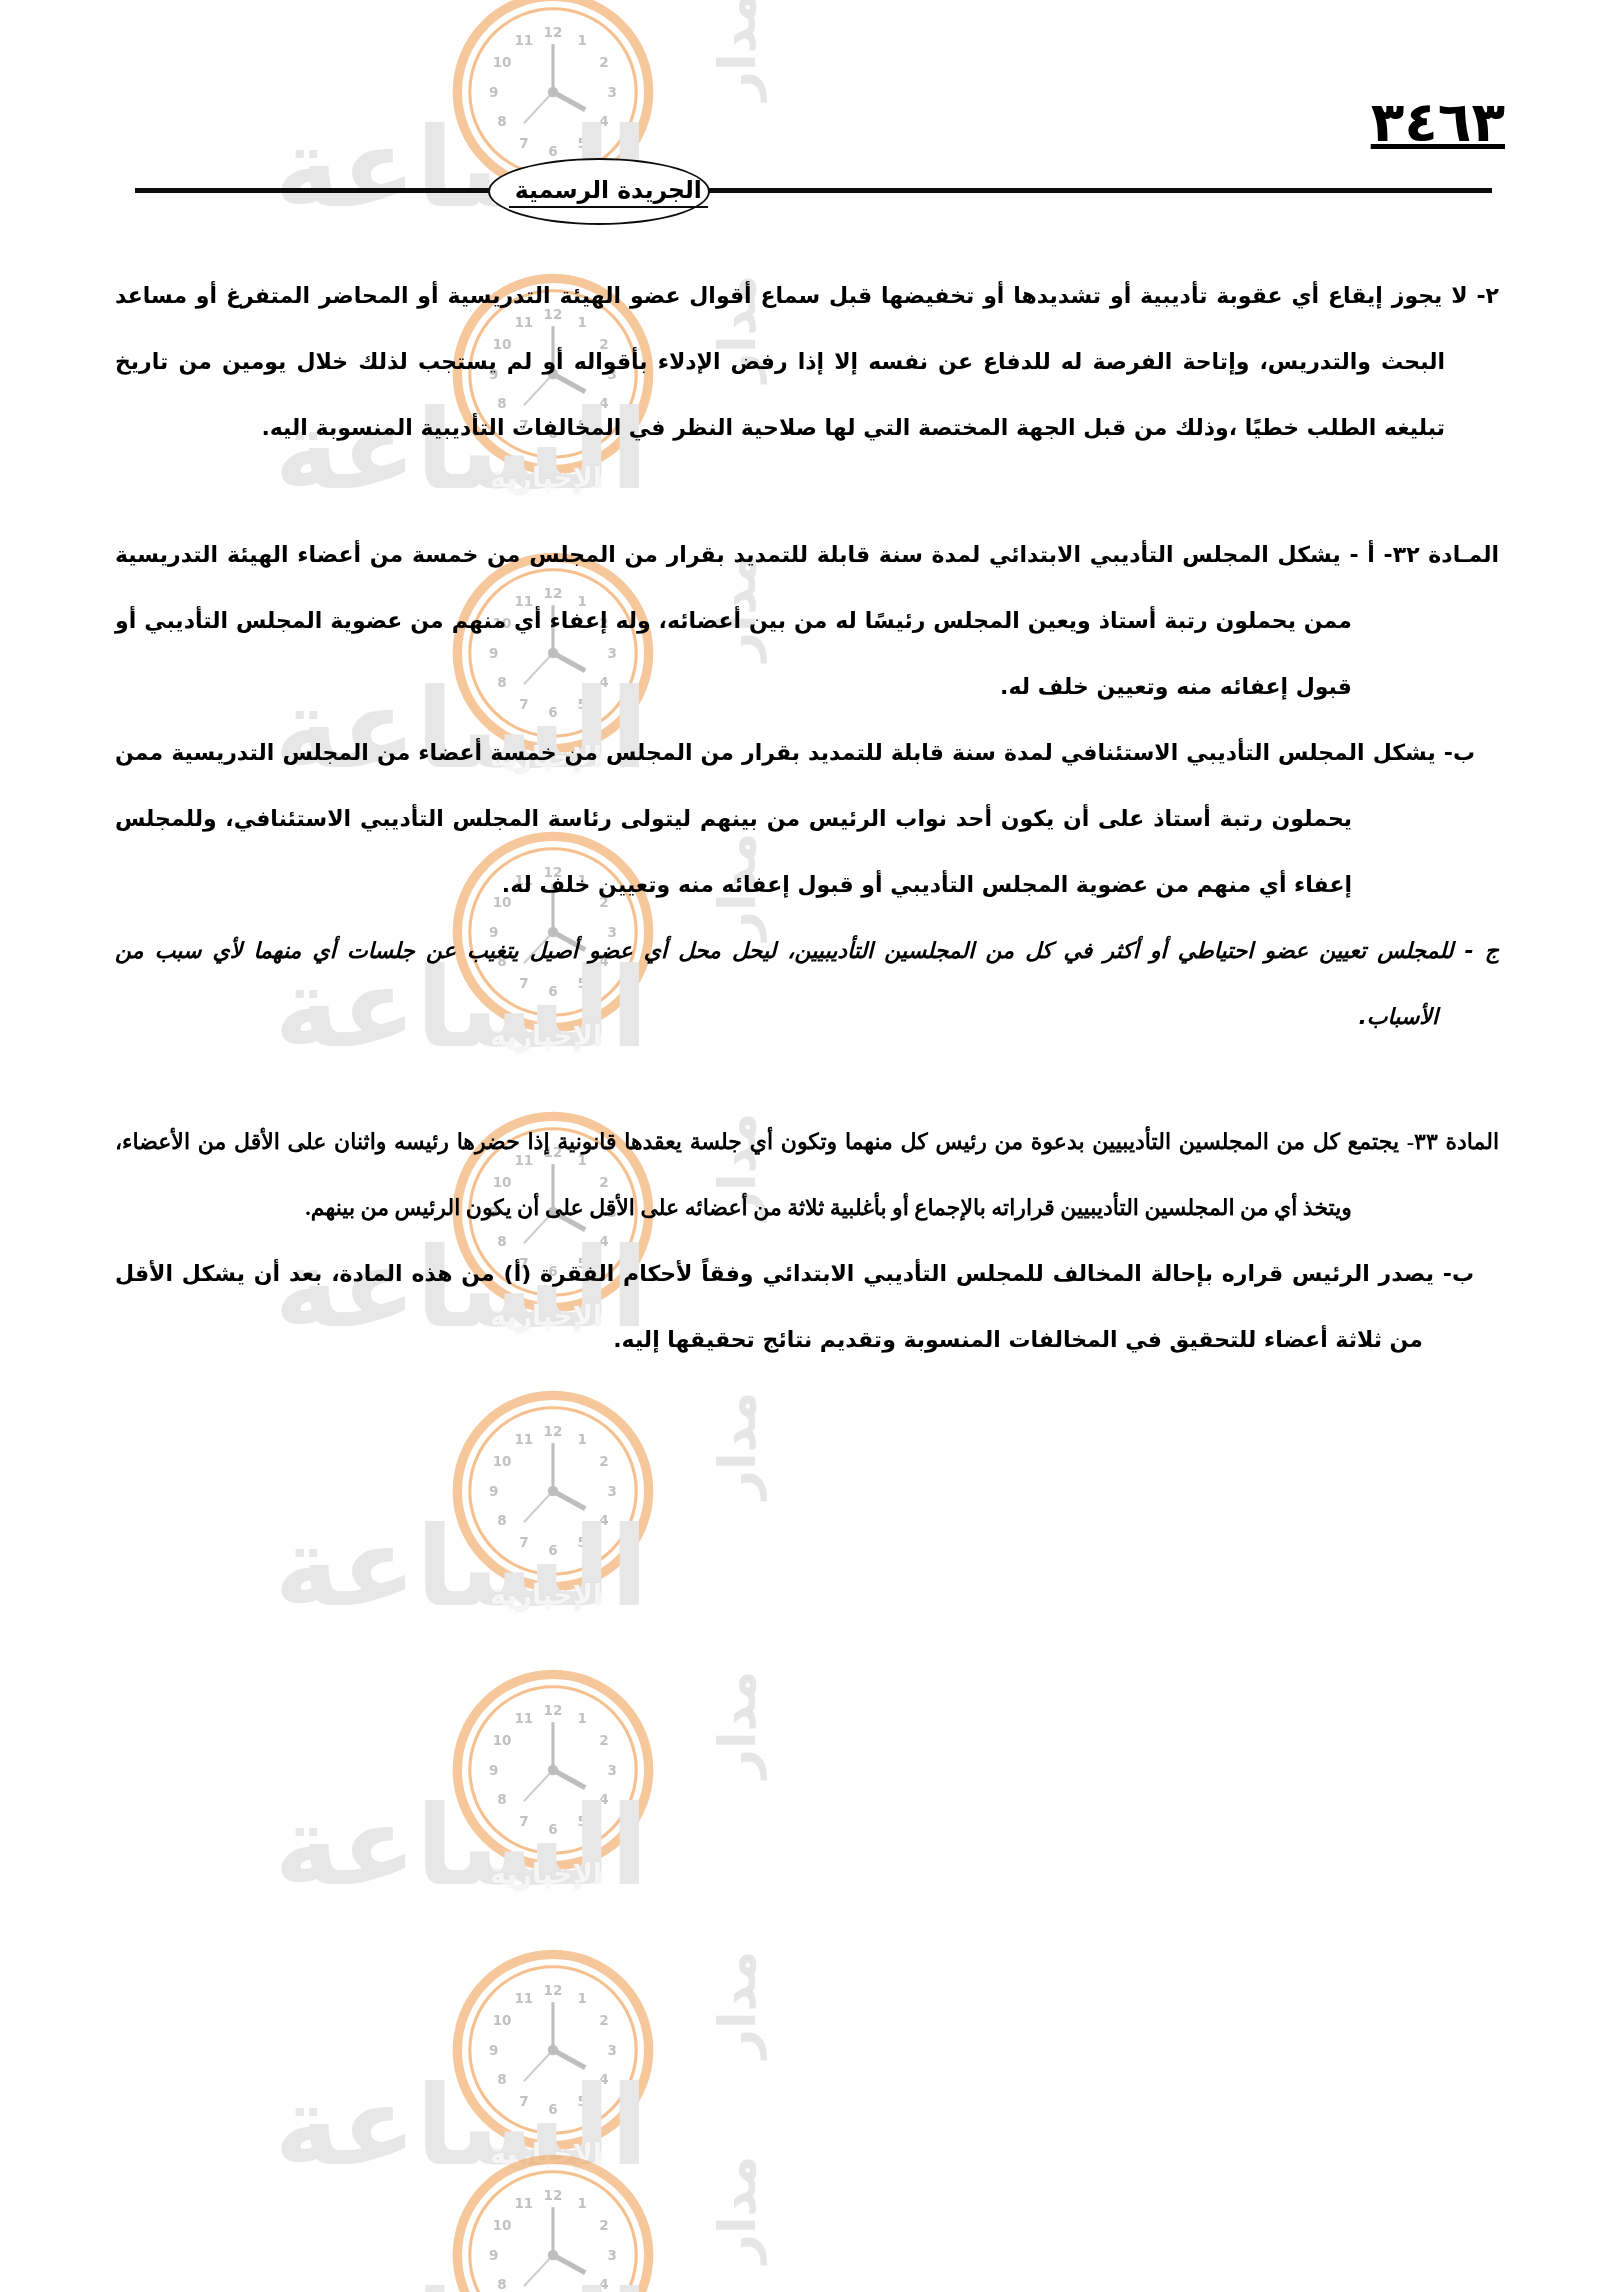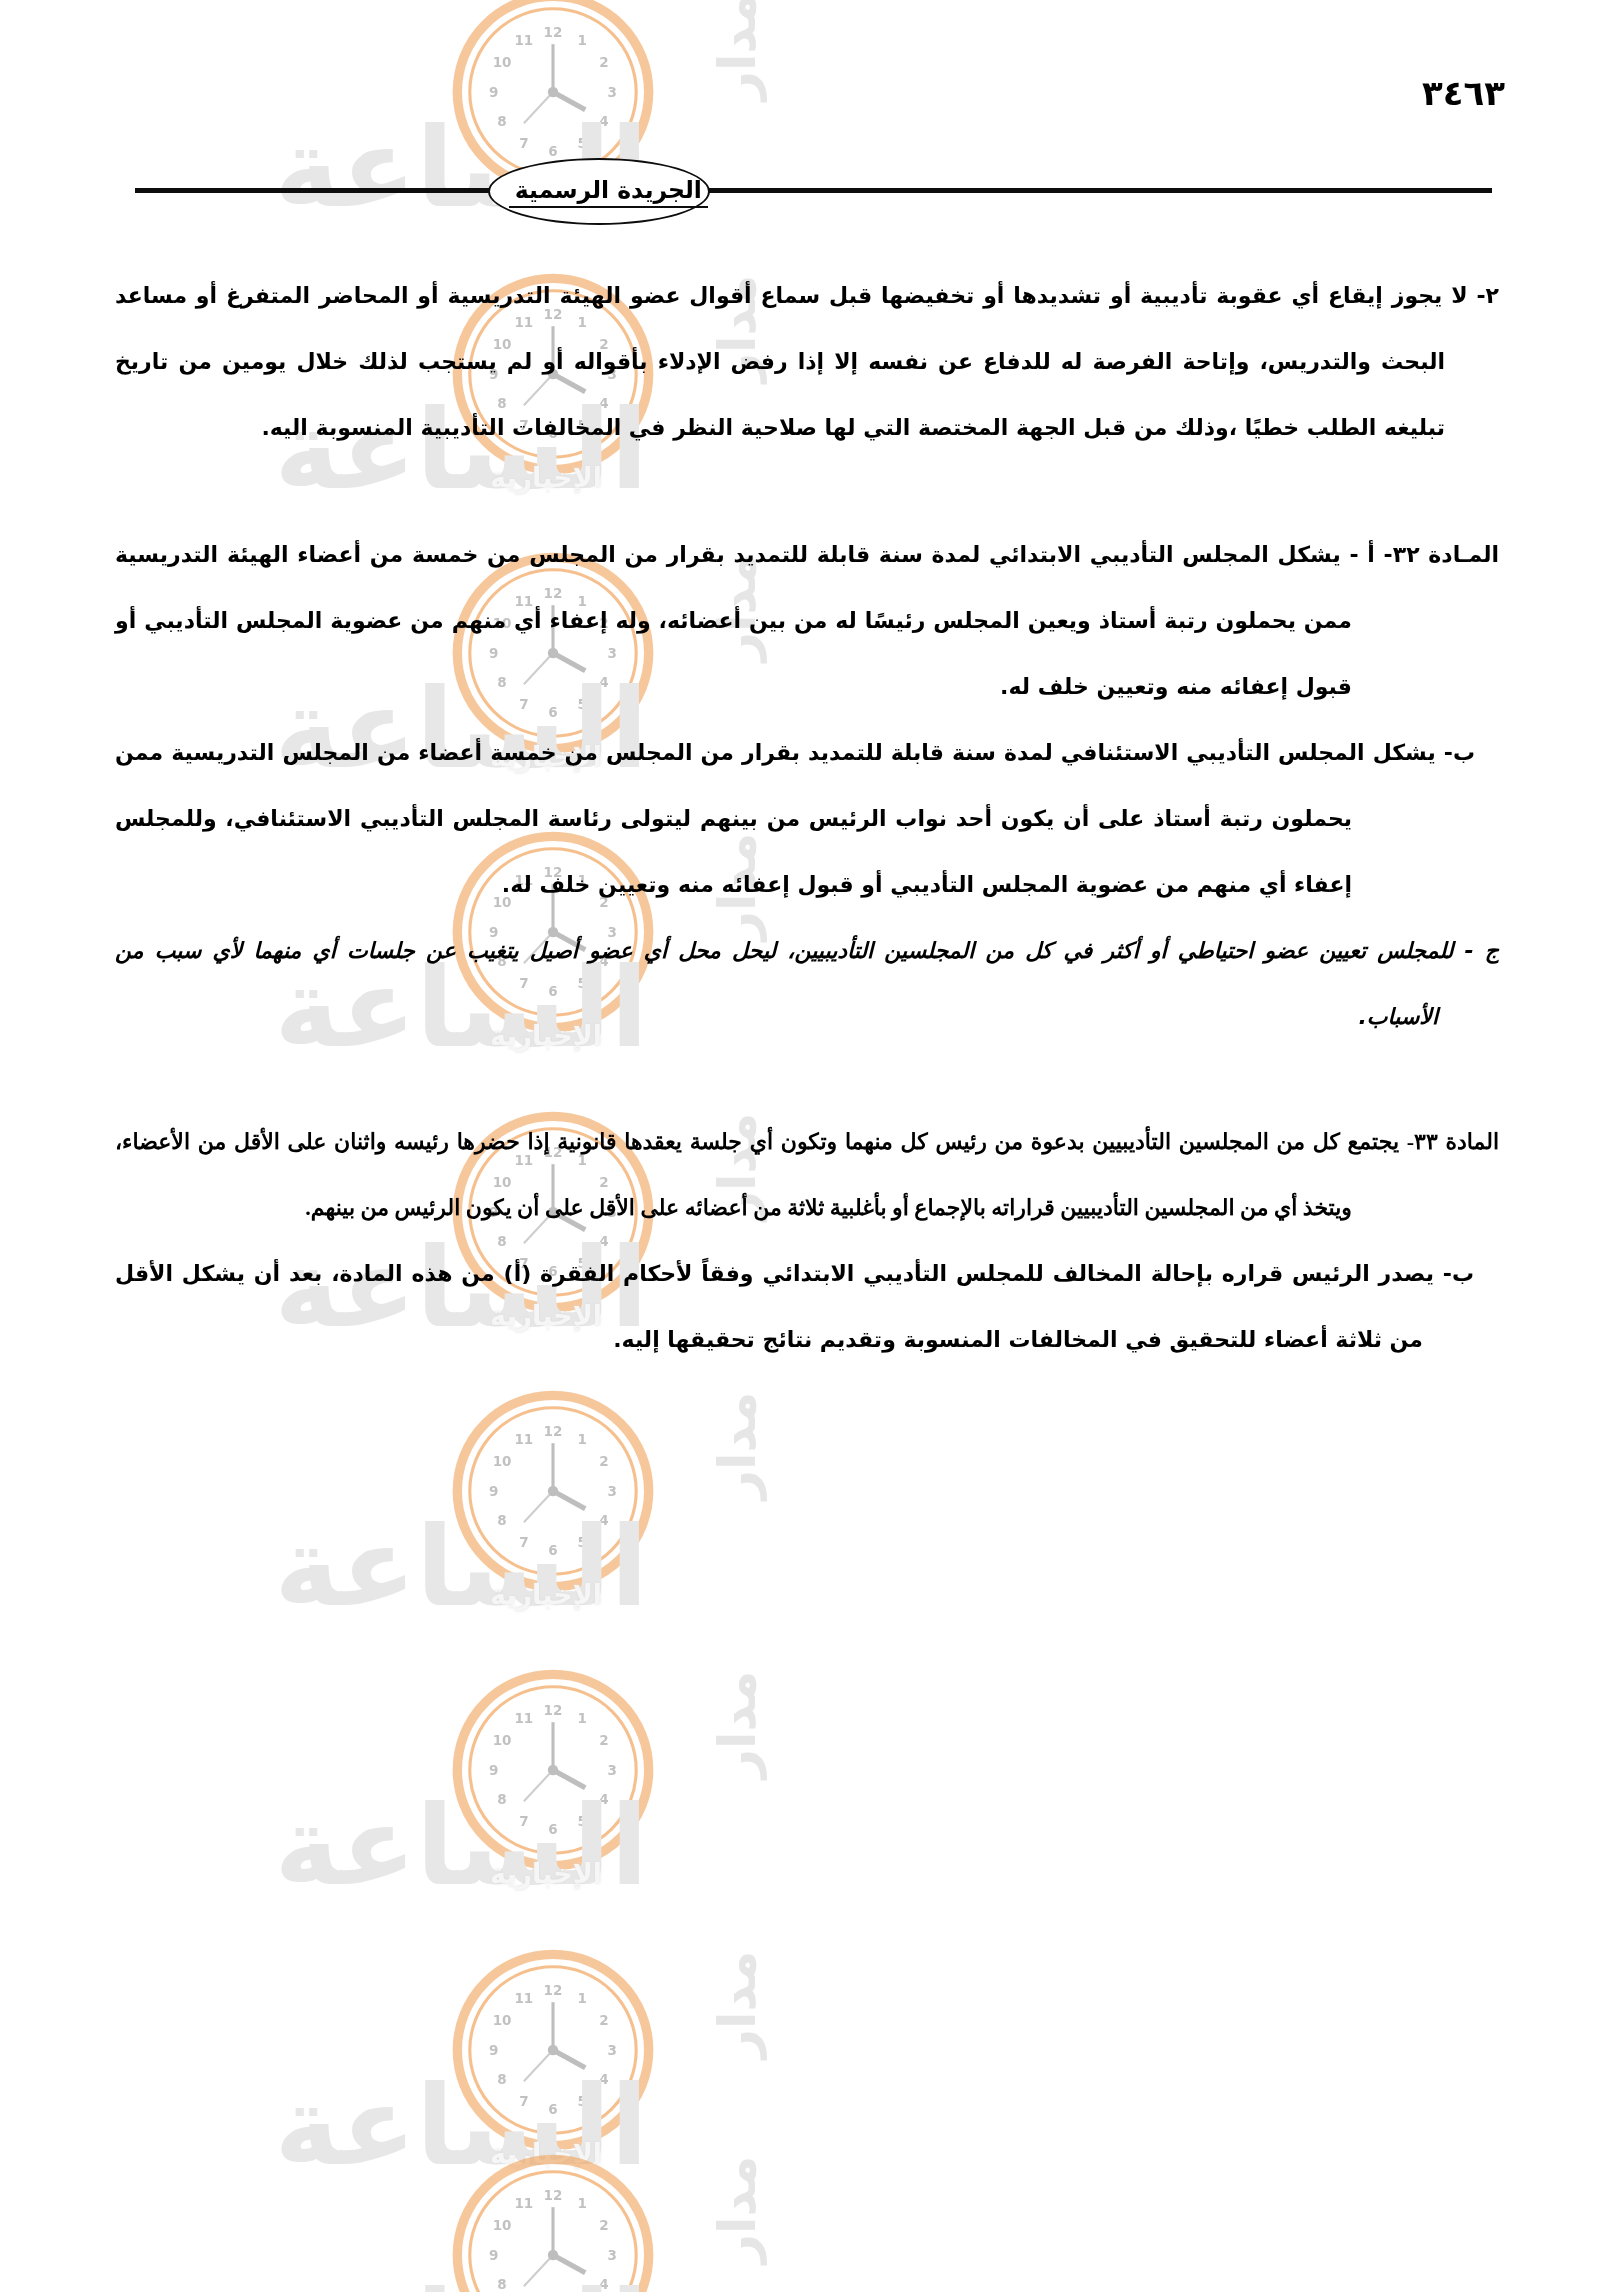--- a/index.html
+++ b/index.html
@@ -36,22 +36,22 @@
   }
   .wm-akh{
     position:absolute;left:206px;top:192px;
     font-size:27px;font-weight:bold;color:#efefef;
     text-shadow:0 0 2.9px #bdbdbd;
   }
   .wm-num{font-size:13px;fill:#8f8f8f;font-weight:bold;}
 
   
   .page-number{
-    position:absolute;top:73px;right:116px;z-index:3;
-    font-size:34px;font-weight:bold;color:#000;
+    position:absolute;top:90px;right:116px;z-index:3;
+    font-size:55px;font-weight:bold;color:#000;text-decoration:underline;
   }
   .header-rule{
     position:absolute;top:188px;left:135px;right:129px;height:4.9px;
     background:#0d0d0d;z-index:2;
   }
   .gazette-oval{
     position:absolute;left:26%;top:-30px;
     width:218px;height:63px;
     border:2.9px solid #0d0d0d;border-radius:50%;
     background:#ffffff;

